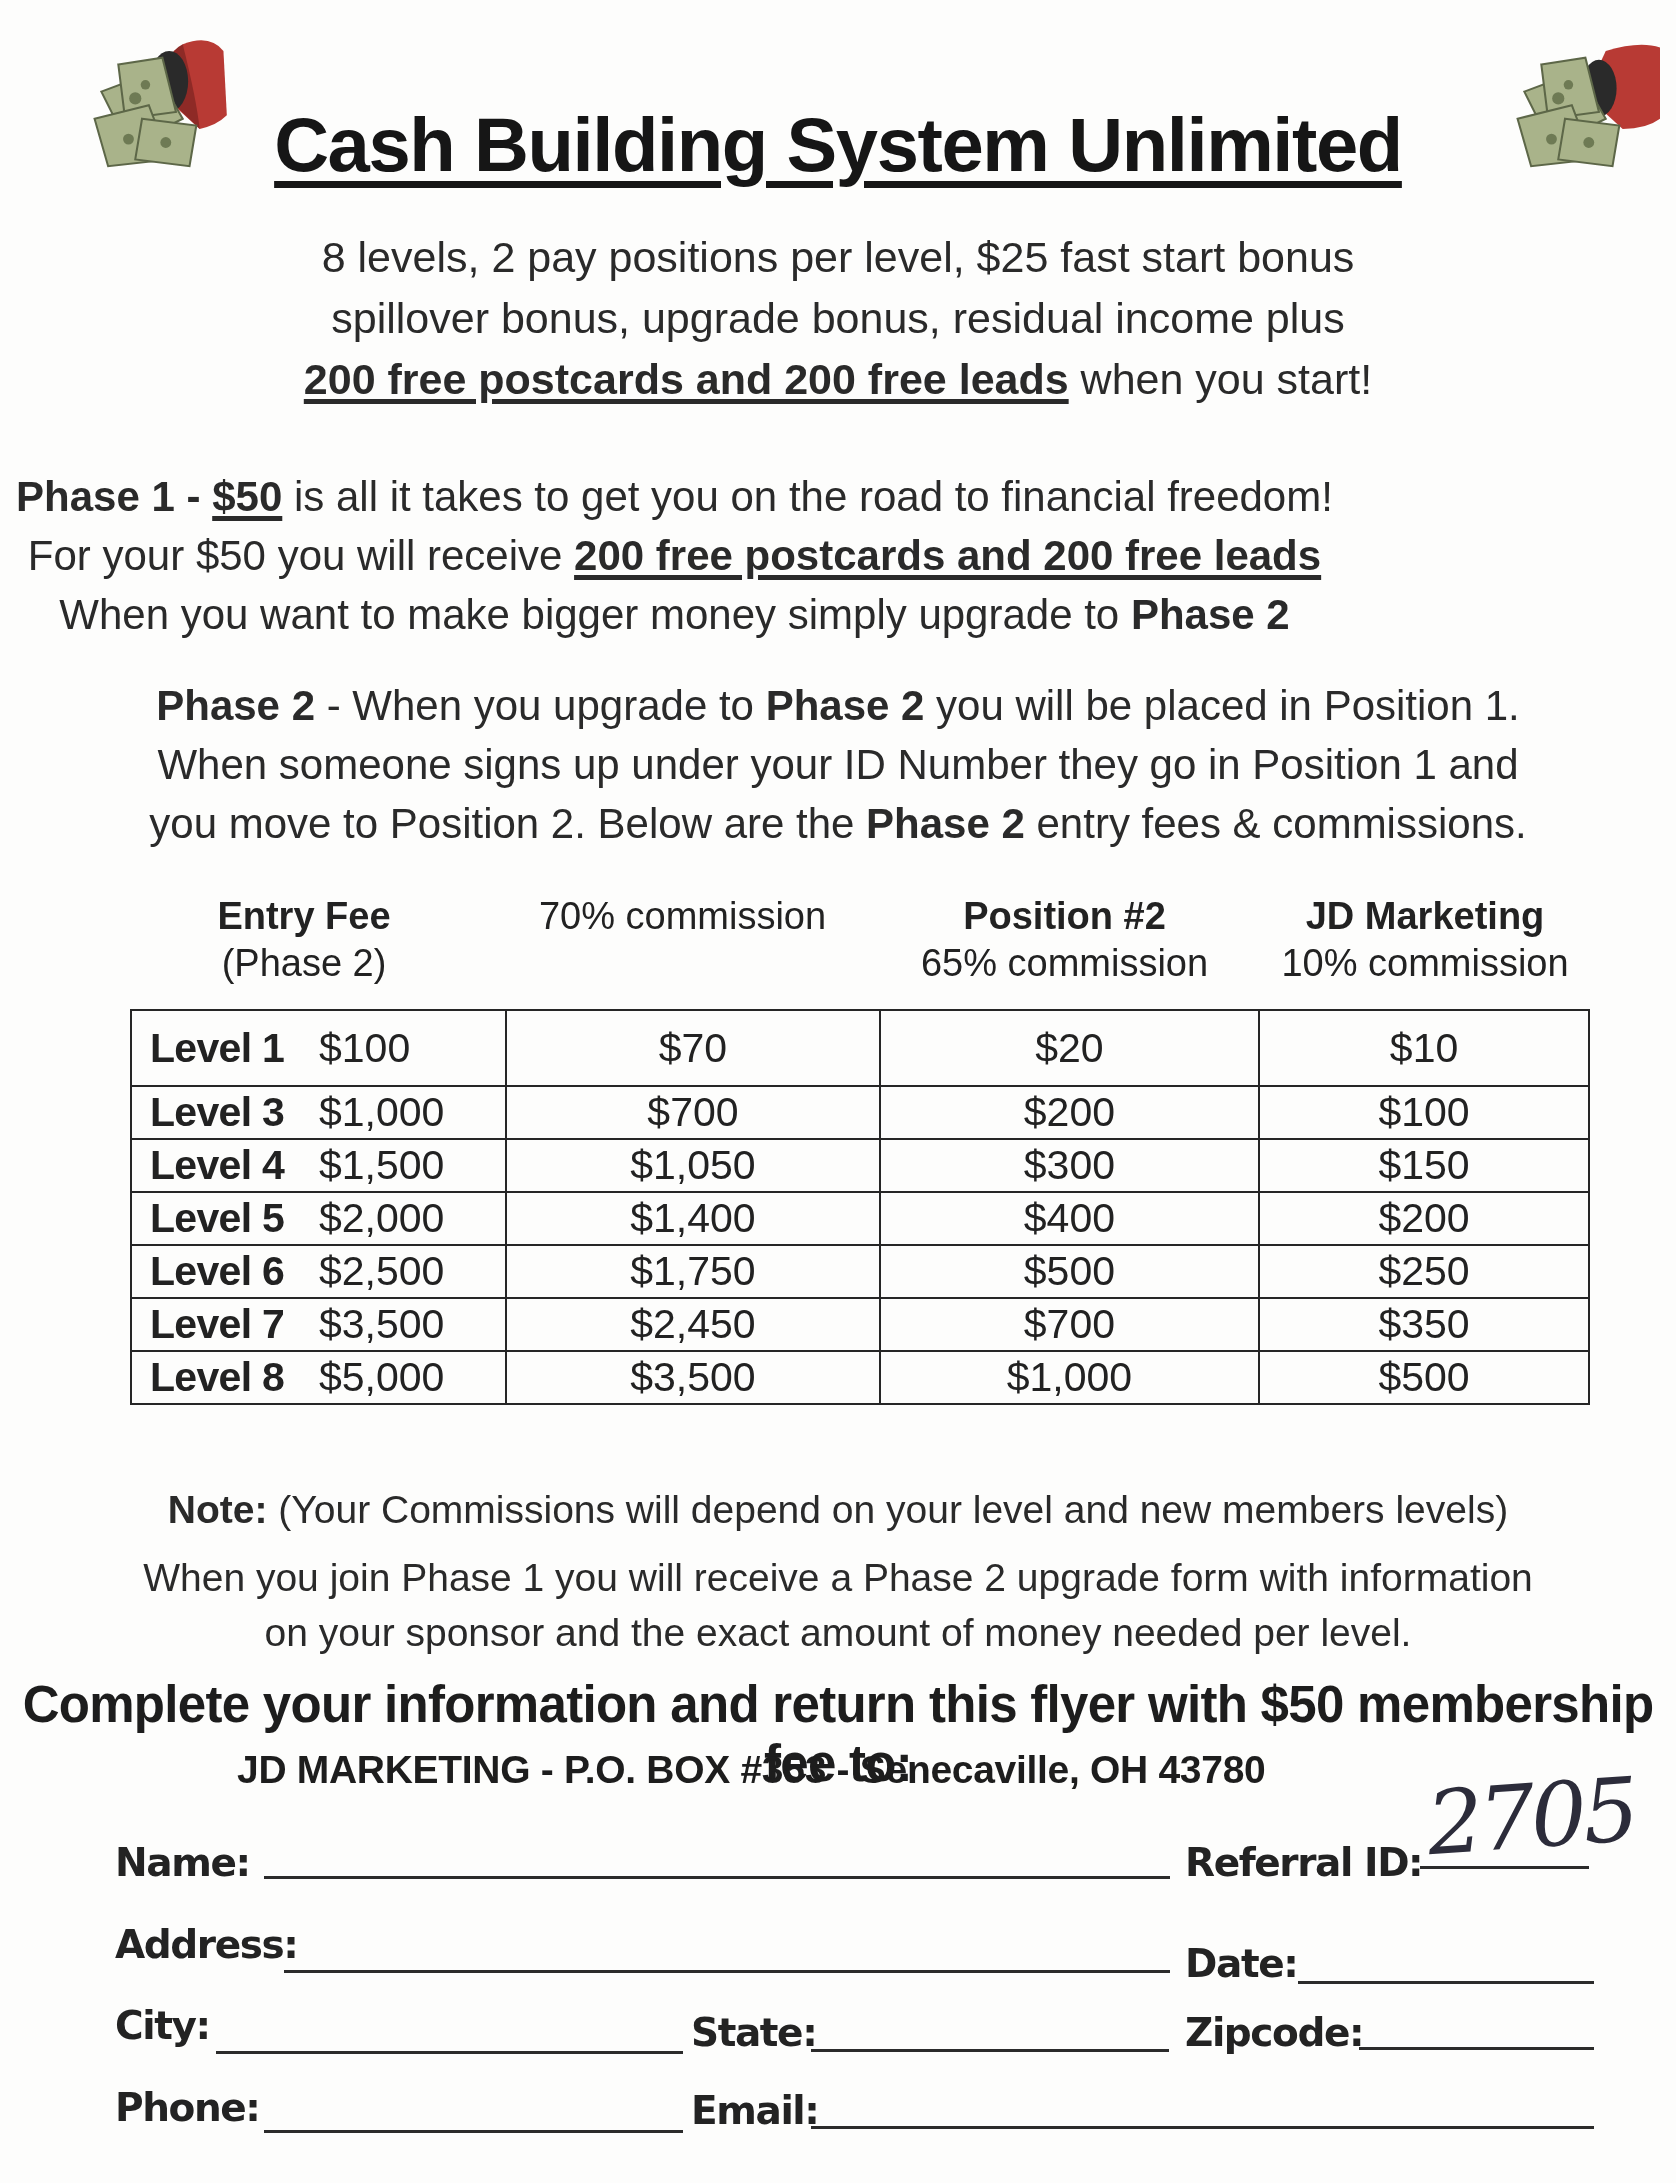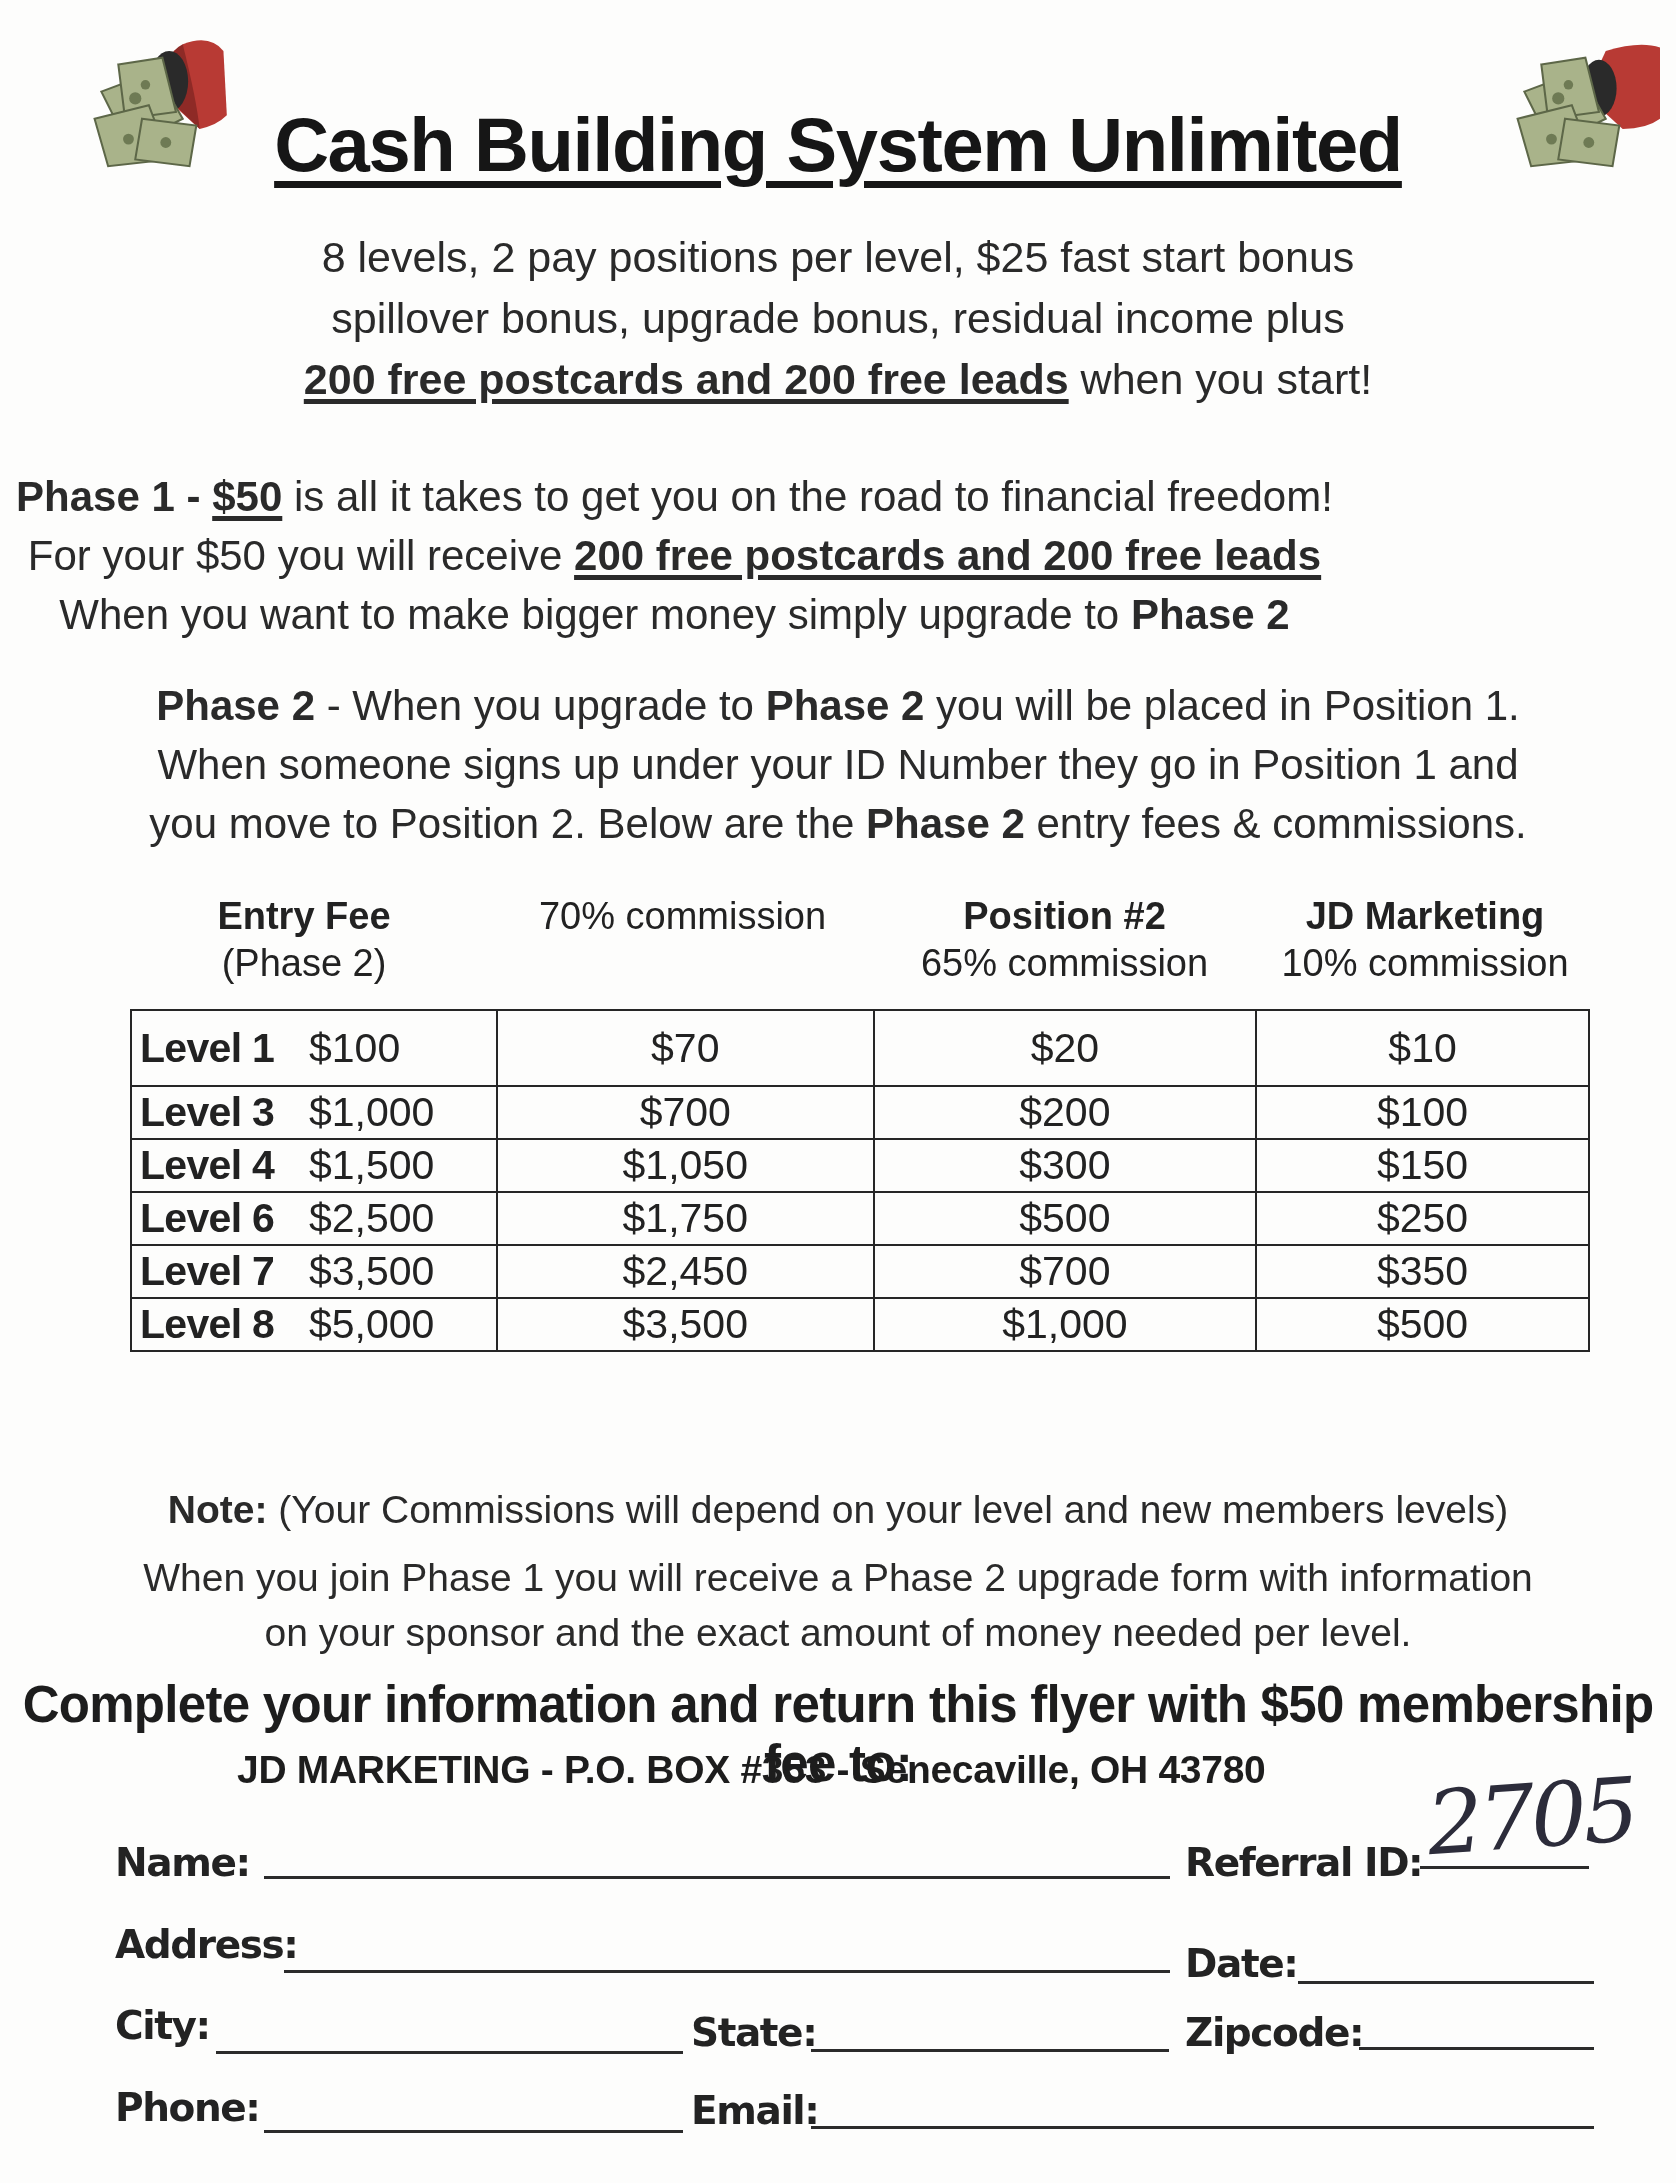--- a/index.html
+++ b/index.html
@@ -39,21 +39,21 @@
 
   
   table.levels {
     position:absolute; left:130px; top:1009px; width:1460px;
     border-collapse:collapse; font-size:41px; color:#222;
   }
   table.levels td {
     border:2.7px solid #262626; padding:0; text-align:center; height:51px; line-height:51px;
   }
   table.levels tr:first-child td { height:65px; line-height:74px; }
-  table.levels td.lvl { width:357px; text-align:left; padding-left:8px; white-space:nowrap; }
+  table.levels td.lvl { width:357px; text-align:left; padding-left:18px; white-space:nowrap; }
   table.levels td.lvl .ln { font-weight:bold; display:inline-block; width:169px; letter-spacing:-0.7px; }
   table.levels td.c1 { width:379px; }
   table.levels td.c2 { width:385px; }
   table.levels td.c3 { width:335px; }
 
   .note { left:0; width:1676px; top:1483px; font-size:39px; line-height:54px; color:#2a2a2a; }
   .when { left:0; width:1676px; top:1550px; font-size:39px; line-height:55px; color:#2a2a2a; }
   .complete { left:0; width:1676px; top:1675px; font-size:51px; font-weight:bold; color:#1d1d1d; letter-spacing:-0.7px; }
   .address { left:237px; top:1748px; font-size:39px; font-weight:bold; color:#1d1d1d; letter-spacing:-0.3px; }
 
@@ -154,20 +154,26 @@
         <td class="c2">$200</td>
         <td class="c3">$100</td>
       </tr>
       <tr>
         <td class="lvl"><span class="ln">Level 4</span><span>$1,500</span></td>
         <td class="c1">$1,050</td>
         <td class="c2">$300</td>
         <td class="c3">$150</td>
       </tr>
       <tr>
+        <td class="lvl"><span class="ln">Level 5</span><span>$2,000</span></td>
+        <td class="c1">$1,400</td>
+        <td class="c2">$400</td>
+        <td class="c3">$200</td>
+      </tr>
+      <tr>
         <td class="lvl"><span class="ln">Level 6</span><span>$2,500</span></td>
         <td class="c1">$1,750</td>
         <td class="c2">$500</td>
         <td class="c3">$250</td>
       </tr>
       <tr>
         <td class="lvl"><span class="ln">Level 7</span><span>$3,500</span></td>
         <td class="c1">$2,450</td>
         <td class="c2">$700</td>
         <td class="c3">$350</td>

